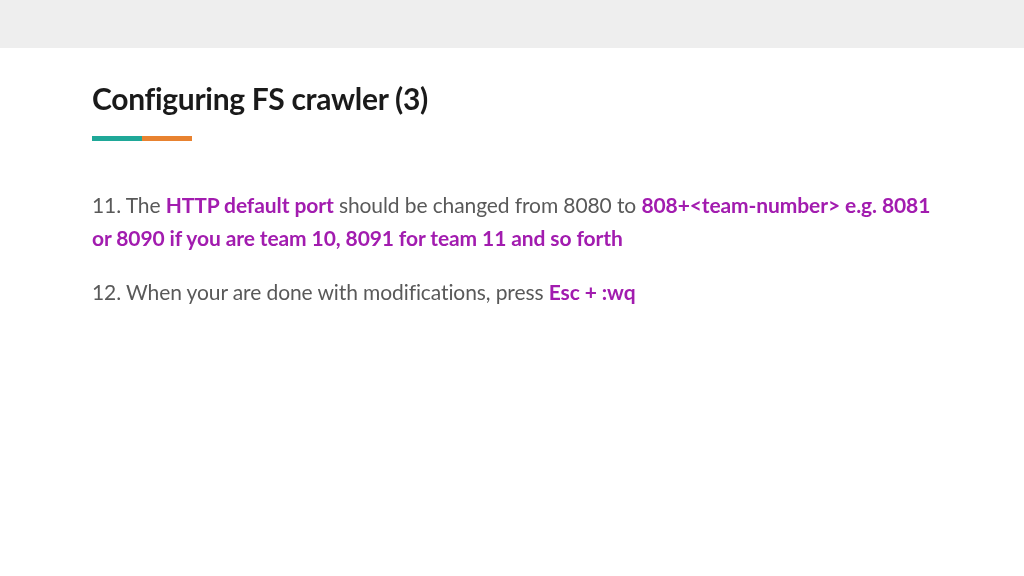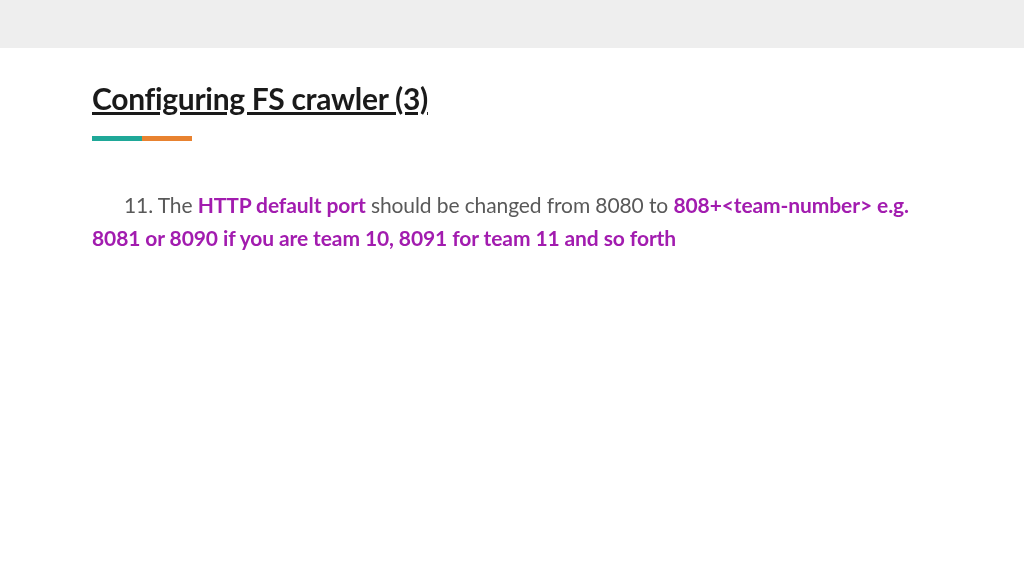--- a/index.html
+++ b/index.html
@@ -20,21 +20,20 @@
     }
     .content {
       padding: 32px 92px 0 92px;
     }
     .title {
       font-size: 30px;
       font-weight: 700;
       color: #1a1a1a;
       margin-bottom: 20px;
       letter-spacing: -0.3px;
-      text-decoration: underline;
     }
     .accent-line {
       display: flex;
       margin-bottom: 48px;
     }
     .accent-teal {
       width: 50px;
       height: 5px;
       background: #1fa898;
     }
@@ -49,35 +48,37 @@
       line-height: 1.55;
       margin-bottom: 22px;
       letter-spacing: -0.1px;
     }
     .bold {
       font-weight: 700;
       color: #a21caf;
     }
     .num {
       display: inline;
-      margin-left: 32px;
     }
   </style>
 </head>
 <body>
 
 <div class="top-bar"></div>
 
 <div class="content">
   <h1 class="title">Configuring FS crawler (3)</h1>
 
   <div class="accent-line">
     <div class="accent-teal"></div>
     <div class="accent-orange"></div>
   </div>
 
   <div class="item">
     <span class="num">11.</span><span> The </span><span class="bold">HTTP default port</span><span> should be changed from 8080 to </span><span class="bold">808+&lt;team-number&gt;   e.g. 8081 or 8090 if you are team 10, 8091 for team 11 and so forth</span>
   </div>
 
+  <div class="item">
+    <span class="num">12.</span><span> When your are done with modifications, press </span><span class="bold">Esc + :wq</span>
+  </div>
 
 
 </div>
 
 </body></html>

